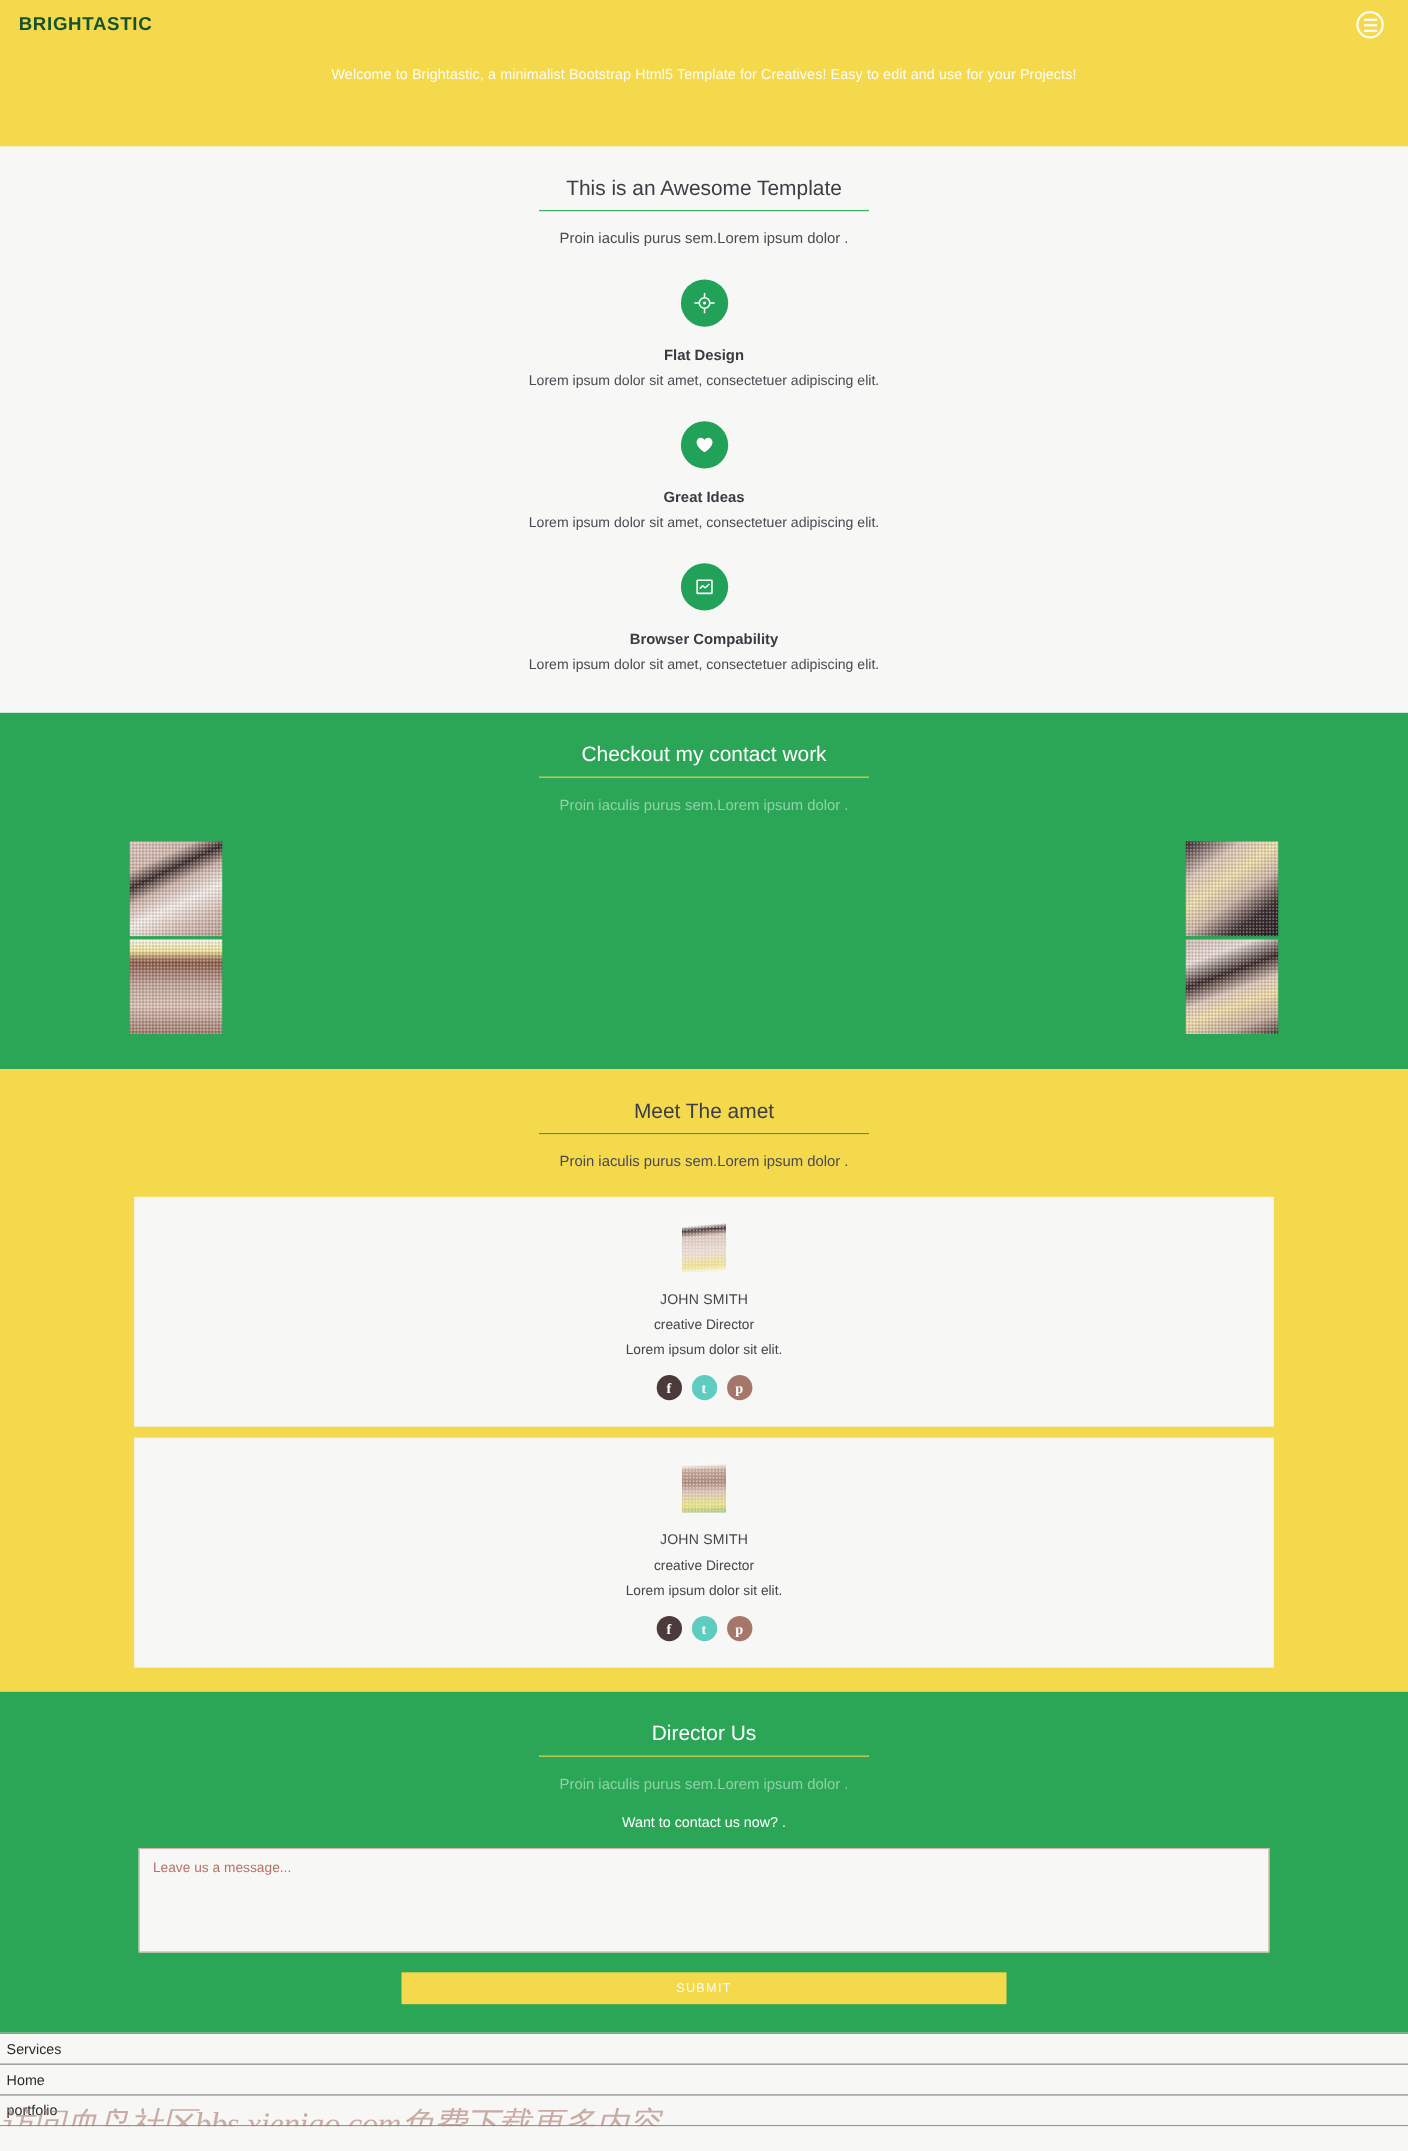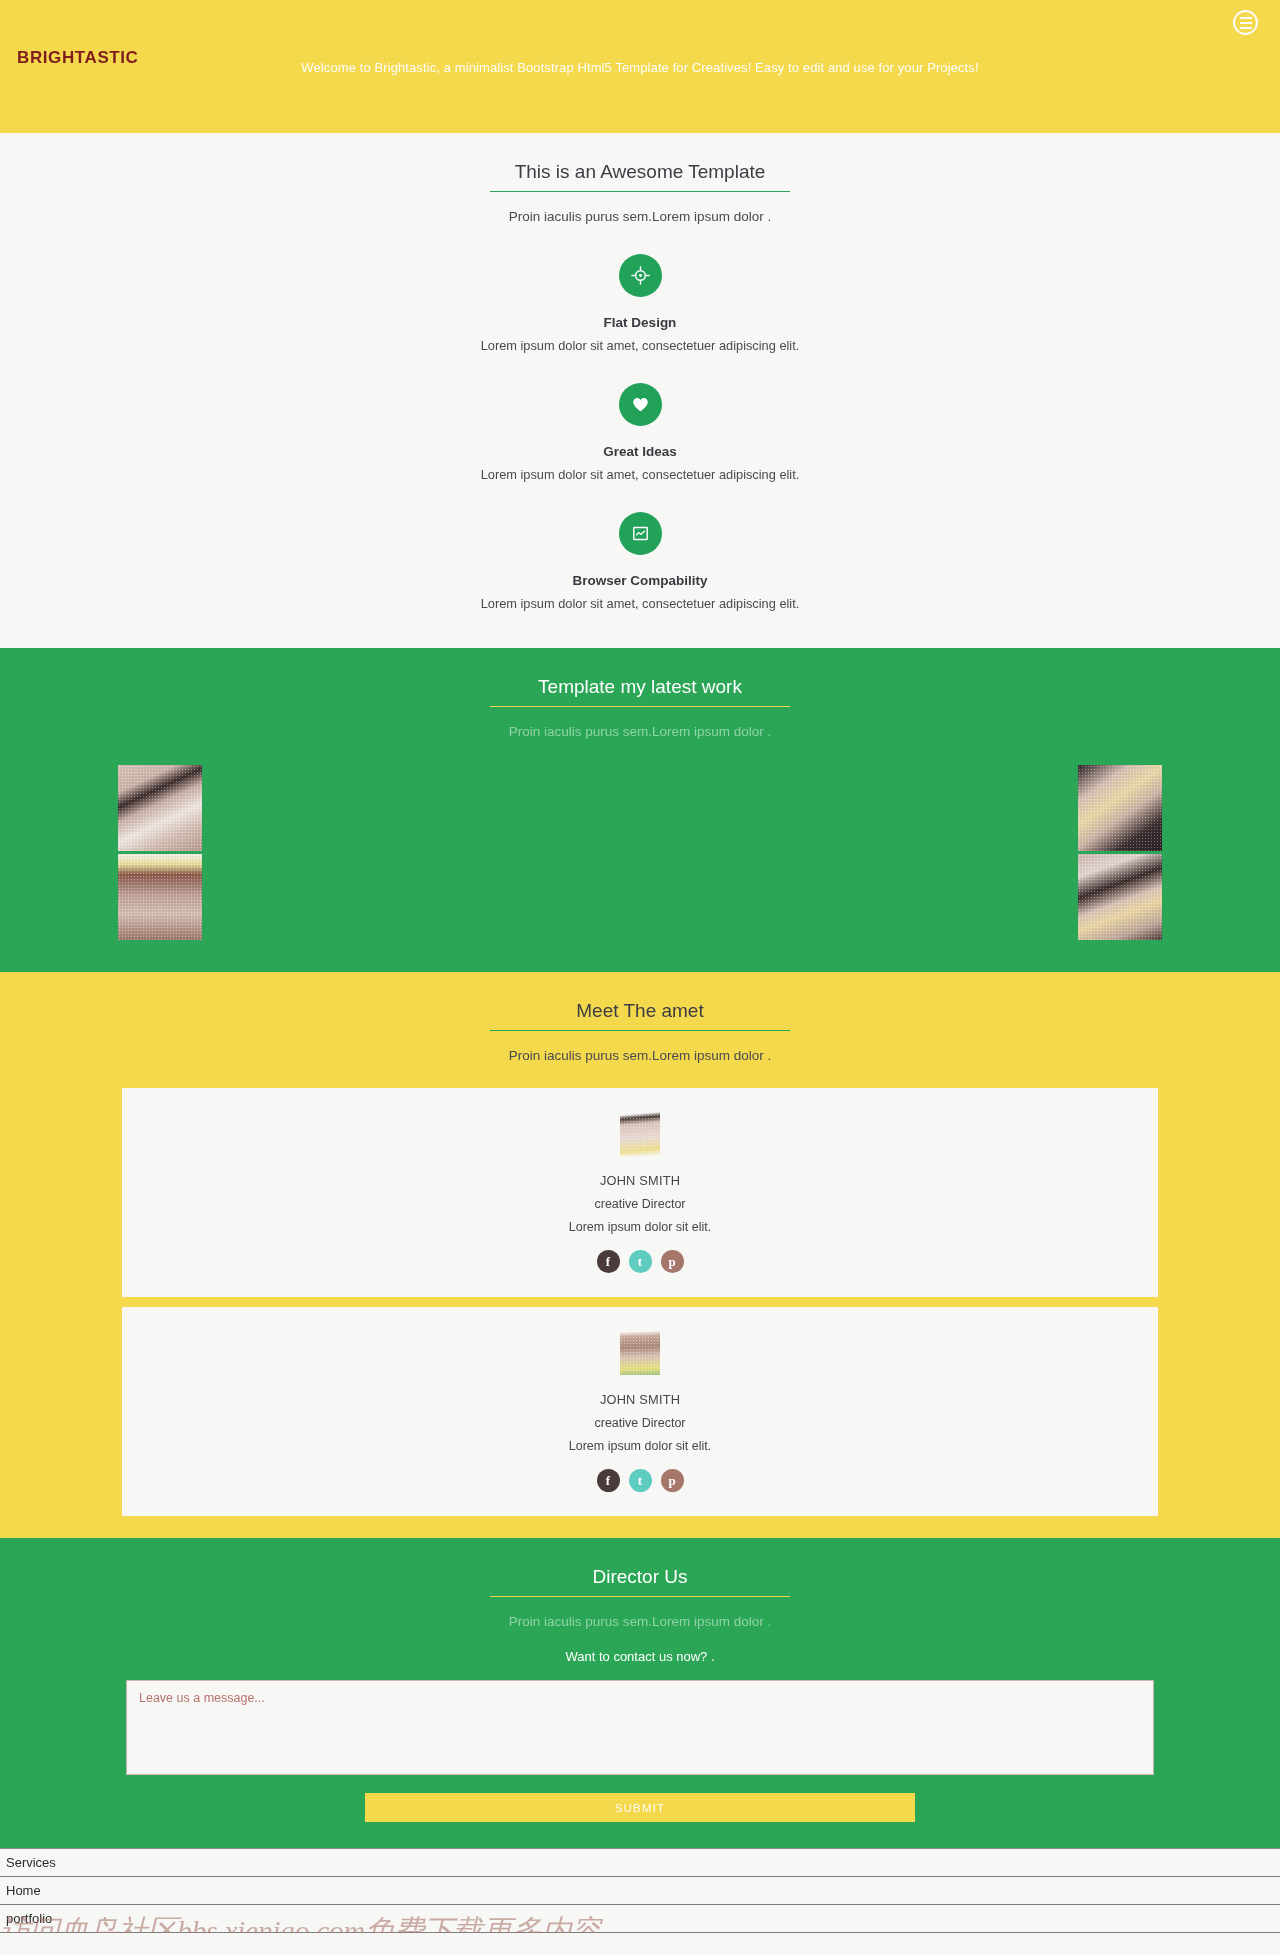--- a/index.html
+++ b/index.html
@@ -16,25 +16,24 @@
   .hero {
     position: relative;
     background: #f4d94d;
     height: 133px;
     width: 100%;
   }
   .brand {
     position: absolute;
     left: 17px;
     top: 12px;
-    color: #7f1d1d;
+    color: #14532d;
     font-size: 17px;
     font-weight: bold;
     letter-spacing: 0.6px;
-    margin-top: 36px;
   }
   .menu-toggle {
     position: absolute;
     right: 22px;
     top: 10px;
     width: 25px;
     height: 25px;
     border: 2px solid #fbfbf9;
     border-radius: 50%;
     display: flex;
@@ -371,21 +370,21 @@
         <path d="M6.5 14.2 L9.8 10.8 L12.6 13.2 L17.5 8.6" stroke-width="1.6"></path>
       </svg>
     </div>
     <div class="feat-title">Browser Compability</div>
     <div class="feat-desc">Lorem ipsum dolor sit amet, consectetuer adipiscing elit.</div>
   </div>
 </section>
 
 <section class="portfolio">
   <div class="sec-head">
-    <h2 class="sec-title">Template my latest work</h2>
+    <h2 class="sec-title">Checkout my contact work</h2>
     <div class="sec-rule"></div>
     <p class="sec-sub">Proin iaculis purus sem.Lorem ipsum dolor .</p>
   </div>
   <div class="pf-grid">
     <div class="pf-col">
       <div class="pf-thumb pf-1"></div>
       <div class="pf-thumb pf-2"></div>
     </div>
     <div class="pf-col empty"></div>
     <div class="pf-col empty"></div>

